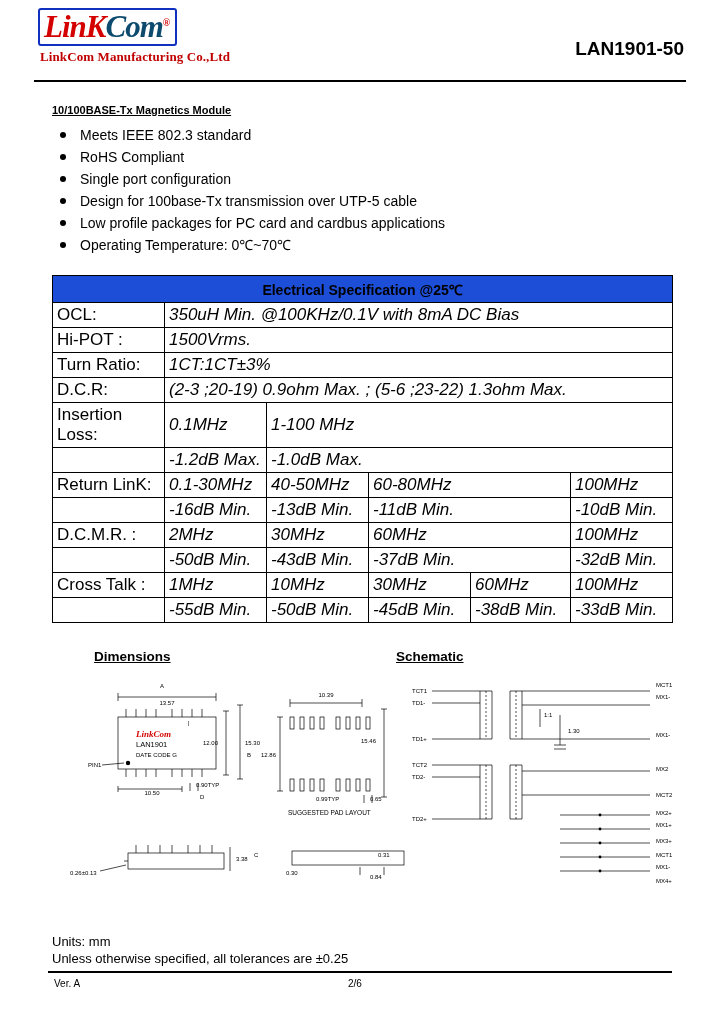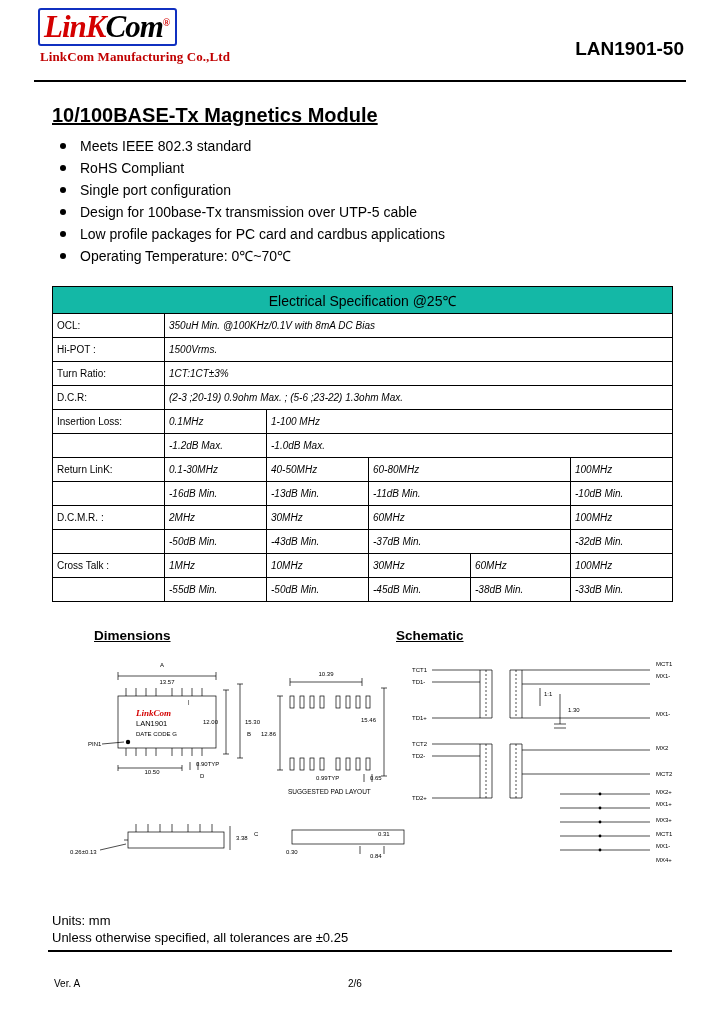--- a/index.html
+++ b/index.html
@@ -41,21 +41,21 @@
     font-size: 31px;
     color: #d40000;
     letter-spacing: -1px;
     line-height: 1;
     position: relative;
     display: inline-block;
     padding: 1px 6px 2px 4px;
     border: 2px solid #1030c0;
     border-radius: 3px;
   }
-  .logo-text .blue { color: #000000; }
+  .logo-text .blue { color: #0c4a6e; }
   .logo-reg {
     font-size: 10px;
     vertical-align: super;
     font-style: normal;
   }
   .company {
     font-family: "Liberation Serif", serif;
     font-size: 13px;
     color: #c00000;
     font-weight: bold;
@@ -74,21 +74,21 @@
   .header-rule {
     position: absolute;
     left: 4px;
     right: 4px;
     bottom: 6px;
     border-bottom: 2px solid #000;
   }
 
   
   .doc-title {
-    font-size: 20px;
+    font-size: 11px;
     font-weight: bold;
     text-decoration: underline;
     margin: 16px 0 9px 22px;
   }
   ul.features {
     list-style: none;
     margin: 0 0 0 22px;
     padding: 0;
   }
   ul.features li {
@@ -114,29 +114,29 @@
     margin: 20px 0 0 22px;
     width: 620px;
   }
   table.spec {
     border-collapse: collapse;
     width: 100%;
     table-layout: fixed;
   }
   table.spec td, table.spec th {
     border: 1px solid #000;
-    font-size: 10px;
+    font-size: 17px;
     padding: 2px 4px;
     height: 19px;
     vertical-align: middle;
   }
   table.spec th.title-cell {
-    background: #14b8a6;
+    background: #1d4ed8;
     font-size: 14px;
-    font-weight: normal;
+    font-weight: bold;
     text-align: center;
     height: 22px;
   }
   td.label {
     width: 112px;
     text-align: left;
     padding-left: 4px;
   }
   td.ctr { text-align: left; font-style: italic; }
 

